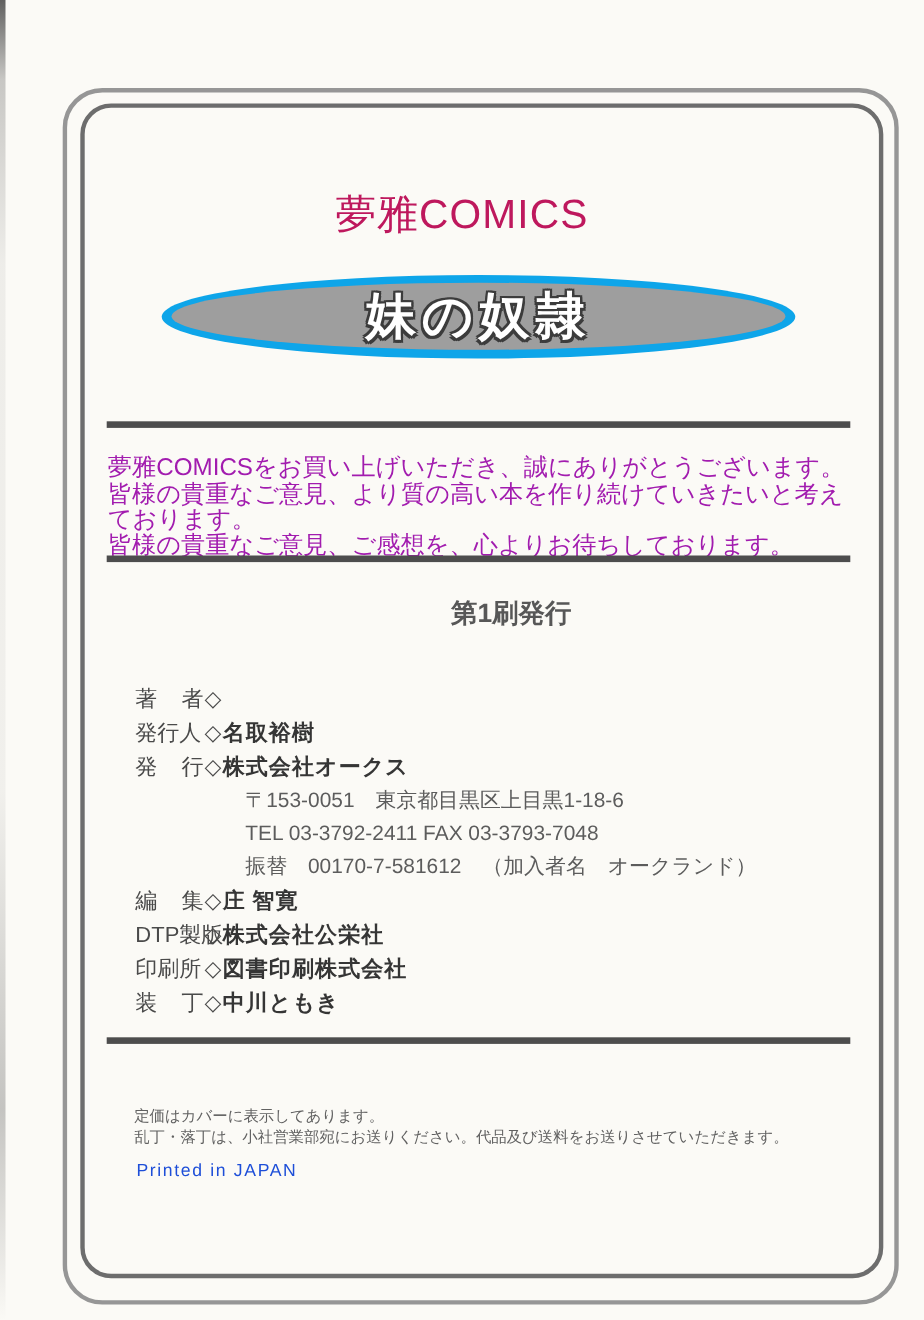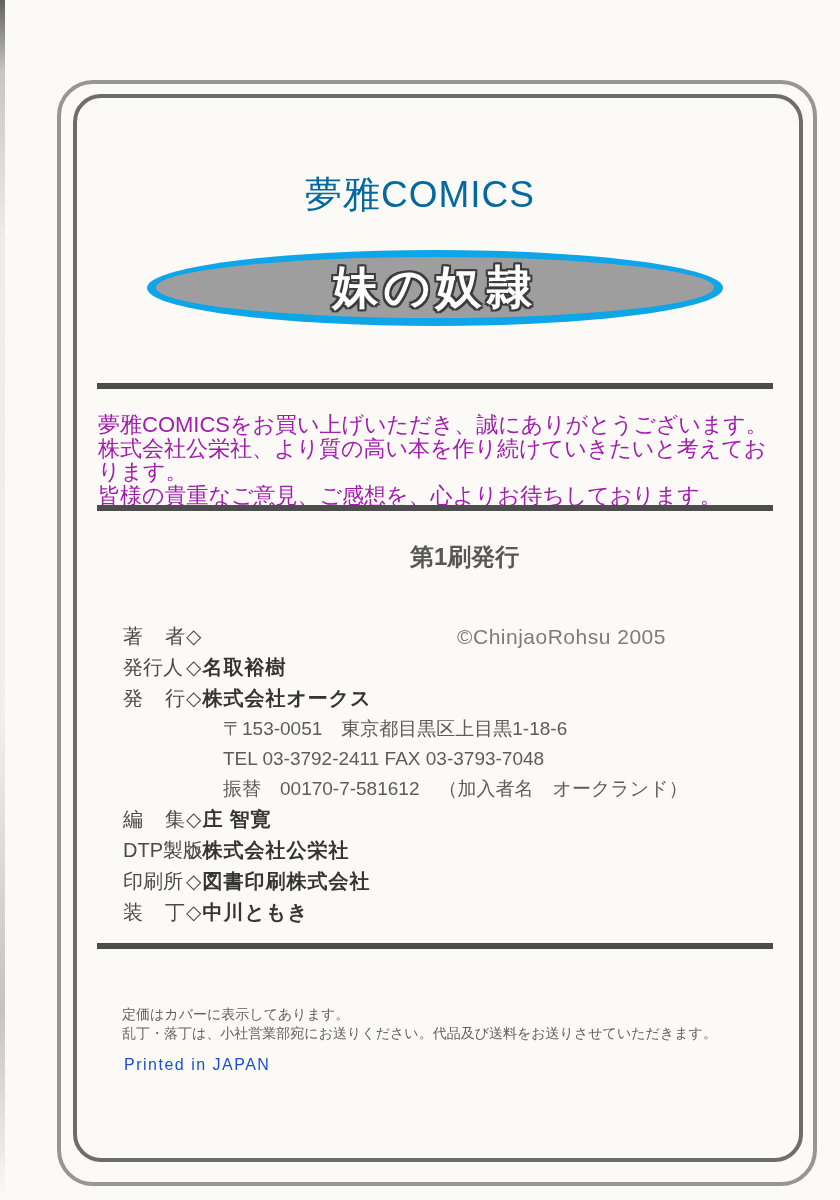--- a/index.html
+++ b/index.html
@@ -26,21 +26,21 @@
     border:4px solid #969696;border-radius:36px;
   }
   .frame-inner{
     left:73px;top:94px;width:722px;height:1060px;
     border:4px solid #6d6d6d;border-radius:28px;
   }
 
   
   .series-title{
     left:0;top:170px;width:840px;text-align:center;
-    font-size:37px;font-weight:400;letter-spacing:1px;color:#0369a1;
+    font-size:37px;font-weight:400;letter-spacing:1px;color:#be185d;
   }
   .oval-outer{
     left:147px;top:250px;width:576px;height:76px;
     background:#0ea5e9;border-radius:50%;
   }
   .oval-inner{
     position:absolute;left:9px;top:7px;right:9px;bottom:8px;
     background:#9e9e9e;border-radius:50%;
   }
   .oval-text{
@@ -103,39 +103,38 @@
 <div class="abs oval-outer">
   <div class="oval-inner">
     <div class="oval-text">妹の奴隷</div>
   </div>
 </div>
 
 <div class="abs rule rule-1"></div>
 
 <div class="abs message">
   <div>夢雅COMICSをお買い上げいただき、誠にありがとうございます。</div>
-  <div>株式会社公栄社、より質の高い本を作り続けていきたいと考えております。</div>
+  <div>皆様の貴重なご意見、より質の高い本を作り続けていきたいと考えております。</div>
   <div>皆様の貴重なご意見、ご感想を、心よりお待ちしております。</div>
 </div>
 
 <div class="abs rule rule-2"></div>
 
 <div class="abs edition">
   <span class="printing">第1刷発行</span>
 </div>
 
 <div class="abs credits">
 
   <div class="crow">
     <span class="clabel">
       <span>著</span>
       <span>者</span>
     </span>
     <span class="cdiamond">◇</span>
-    <span class="copyright">©ChinjaoRohsu 2005</span>
   </div>
 
   <div class="crow">
     <span class="clabel">
       <span>発行人</span>
       <span></span>
     </span>
     <span class="cdiamond">◇</span>
     <span class="cvalue">名取裕樹</span>
   </div>

